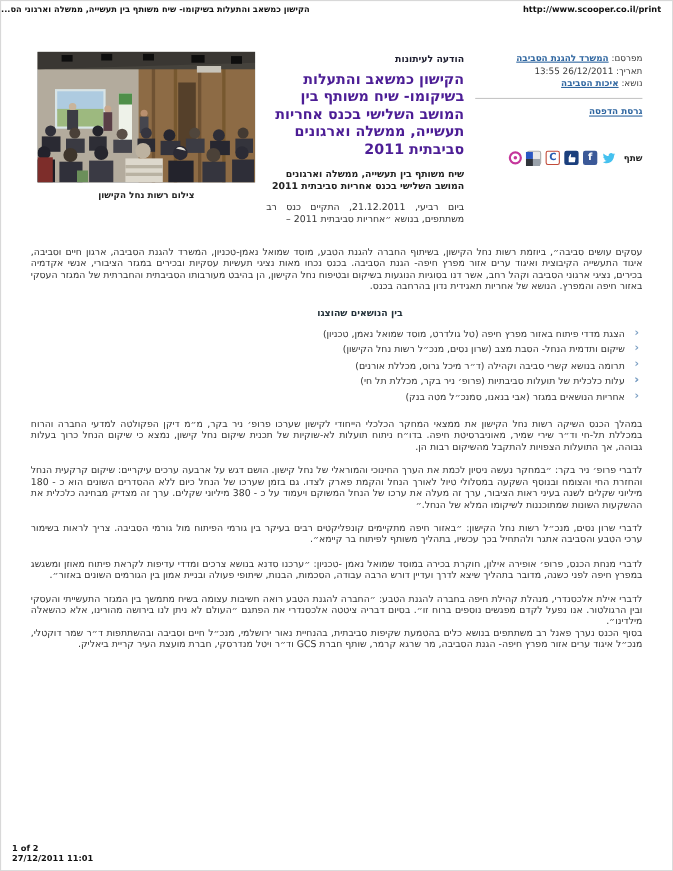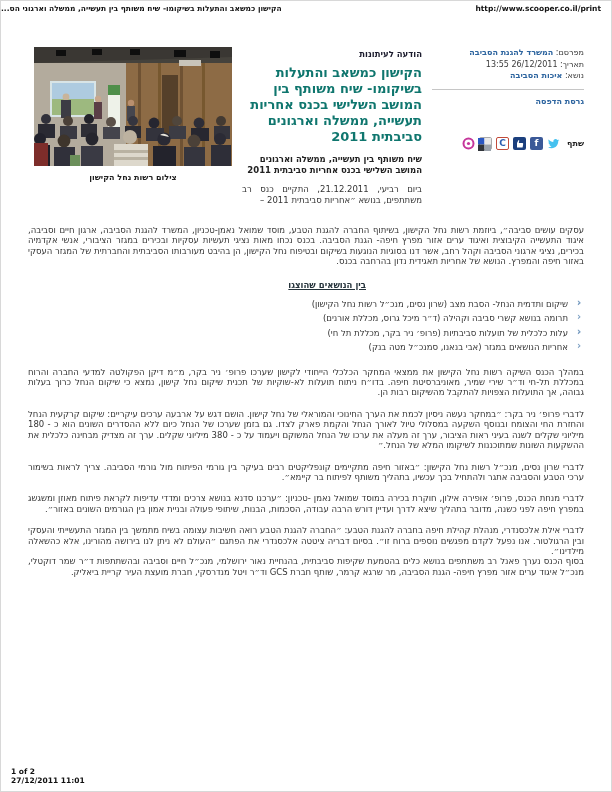--- a/index.html
+++ b/index.html
@@ -12,47 +12,47 @@
   .print-header{position:absolute;top:3px;left:0;right:10px;display:flex;
     justify-content:space-between;font-size:7.5px;font-weight:bold;color:#111;}
   .print-footer{position:absolute;bottom:6px;left:10px;right:10px;display:flex;
     justify-content:space-between;font-size:7.5px;font-weight:bold;color:#111;flex-direction:column;}
   
   .content{position:absolute;top:46px;right:27px;left:27px;direction:rtl;text-align:right;}
   .top-section{display:flex;gap:10px;min-height:170px;}
   
   .meta-col{width:152px;flex:0 0 152px;font-size:8px;line-height:11.5px;color:#3a3a3a;}
   .meta-line .lbl{color:#3a3a3a;}
-  a.plink{color:#2f66a0;font-weight:bold;cursor:pointer;margin-top:32px;}
+  a.plink{color:#2f66a0;font-weight:bold;text-decoration:underline;cursor:pointer;margin-top:32px;}
   .meta-divider{border:0;border-top:1px solid #c6c6c6;margin:7px 0 6px;}
   .share-row{margin-top:30px;display:flex;align-items:center;gap:4px;}
   .share-word{font-size:8px;font-weight:bold;color:#222;margin-left:3px;}
   .ic{width:13px;height:13px;display:inline-block;vertical-align:middle;border-radius:2px;
     font:bold 9px/13px "DejaVu Sans",sans-serif;text-align:center;color:#fff;box-sizing:border-box;}
   .ic svg{display:block;width:13px;height:13px;}
   .ic-fb{background:#3b5998;}
   .ic-c{background:#fff;border:1px solid #c24b3a;color:#2a5db0;line-height:11px;}
   
   .title-col{flex:1 1 auto;min-width:0;}
   .kicker{font-size:8.5px;font-weight:bold;color:#1c1c2e;margin:2px 0 6px;}
-  .headline{font-size:13px;line-height:16px;font-weight:bold;color:#0f766e;margin:0 0 9px;}
+  .headline{font-size:13px;line-height:16px;font-weight:bold;color:#4c1d95;margin:0 0 9px;}
   .subhead{font-size:8.5px;line-height:10.5px;font-weight:bold;color:#222;margin:0 0 9px;}
   .intro-start{font-size:8.5px;line-height:10.5px;color:#333;text-align:justify;}
   
   .photo-col{width:204px;flex:0 0 204px;}
   .photo-frame{width:198px;height:119px;overflow:hidden;background:#999;}
   .photo-frame svg{display:block;}
   .photo-caption{font-size:8px;font-weight:bold;color:#222;text-align:center;
     width:198px;margin-top:7px;}
   
   .body-text{margin-top:8px;font-size:8.5px;line-height:10.4px;color:#333;text-align:justify;}
   .body-text p{margin:0 0 11px;}
   .body-text p.tight{margin:0;}
   .topics-heading{font-size:8.5px;font-weight:bold;color:#24323a;margin:13px 218px 9px 0;
-    white-space:nowrap;text-align:right;text-decoration:underline;}
+    white-space:nowrap;text-align:right;}
   ul.topics{list-style:none;margin:0 0 14px;padding:0 3px 0 0;}
   ul.topics li{position:relative;padding-right:13px;margin-bottom:4px;text-align:right;}
   ul.topics li .arrow{position:absolute;right:0;top:-1px;color:#7da0c4;font-weight:bold;
     font-size:10px;line-height:10px;}
 </style>
 </head>
 <body>
 
 <div class="sheet">
 
@@ -211,21 +211,21 @@
       </div>
 
     </div>
 
     <div class="body-text">
       <p>עסקים עושים סביבה״, ביוזמת רשות נחל הקישון, בשיתוף החברה להגנת הטבע, מוסד שמואל נאמן-טכניון, המשרד להגנת הסביבה, ארגון חיים וסביבה, איגוד התעשייה הקיבוצית ואיגוד ערים אזור מפרץ חיפה- הגנת הסביבה. בכנס נכחו מאות נציגי תעשיות עסקיות ובכירים במגזר הציבורי, אנשי אקדמיה בכירים, נציגי ארגוני הסביבה וקהל רחב, אשר דנו בסוגיות הנוגעות בשיקום ובטיפוח נחל הקישון, הן בהיבט מעורבותו הסביבתית והחברתית של המגזר העסקי באזור חיפה והמפרץ. הנושא של אחריות תאגידית נדון בהרחבה בכנס.</p>
 
       <div class="topics-heading">בין הנושאים שהוצגו</div>
 
       <ul class="topics">
-        <li><span class="arrow">‹</span></li>
+        <li><span class="arrow">‹</span><span>הצגת מדדי פיתוח באזור מפרץ חיפה (טל גולדרט, מוסד שמואל נאמן, טכניון)</span></li>
         <li><span class="arrow">‹</span><span>שיקום ותדמית הנחל- הסבת מצב (שרון נסים, מנכ״ל רשות נחל הקישון)</span></li>
         <li><span class="arrow">‹</span><span>תרומה בנושא קשרי סביבה וקהילה (ד״ר מיכל גרוס, מכללת אורנים)</span></li>
         <li><span class="arrow">‹</span></li>
         <li><span class="arrow">‹</span><span>עלות כלכלית של תועלות סביבתיות (פרופ׳ ניר בקר, מכללת תל חי)</span></li>
         <li><span class="arrow">‹</span><span>אחריות הנושאים במגזר (אבי בנאנו, סמנכ״ל מטה בנק)</span></li>
       </ul>
 
       <p>במהלך הכנס השיקה רשות נחל הקישון את ממצאי המחקר הכלכלי הייחודי לקישון שערכו פרופ׳ ניר בקר, מ״מ דיקן הפקולטה למדעי החברה והרוח במכללת תל-חי וד״ר שירי שמיר, מאוניברסיטת חיפה. בדו״ח ניתוח תועלות לא-שוקיות של תכנית שיקום נחל קישון, נמצא כי שיקום הנחל כרוך בעלות גבוהה, אך התועלות הצפויות להתקבל מהשיקום רבות הן.</p>
       <p>לדברי פרופ׳ ניר בקר: ״במחקר נעשה ניסיון לכמת את הערך החינוכי והמוראלי של נחל קישון. הושם דגש על ארבעה ערכים עיקריים: שיקום קרקעית הנחל והחזרת החי והצומח ובנוסף השקעה במסלולי טיול לאורך הנחל והקמת פארק לצדו. גם בזמן שערכו של הנחל כיום ללא ההסדרים השונים הוא כ - 180 מיליוני שקלים לשנה בעיני ראות הציבור, ערך זה מעלה את ערכו של הנחל המשוקם ויעמוד על כ - 380 מיליוני שקלים. ערך זה מצדיק מבחינה כלכלית את ההשקעות השונות שמתוכננות לשיקומו המלא של הנחל.״</p>
       <p>לדברי שרון נסים, מנכ״ל רשות נחל הקישון: ״באזור חיפה מתקיימים קונפליקטים רבים בעיקר בין גורמי הפיתוח מול גורמי הסביבה. צריך לראות בשימור ערכי הטבע והסביבה אתגר ולהתחיל בכך עכשיו, בתהליך משותף לפיתוח בר קיימא״.</p>

